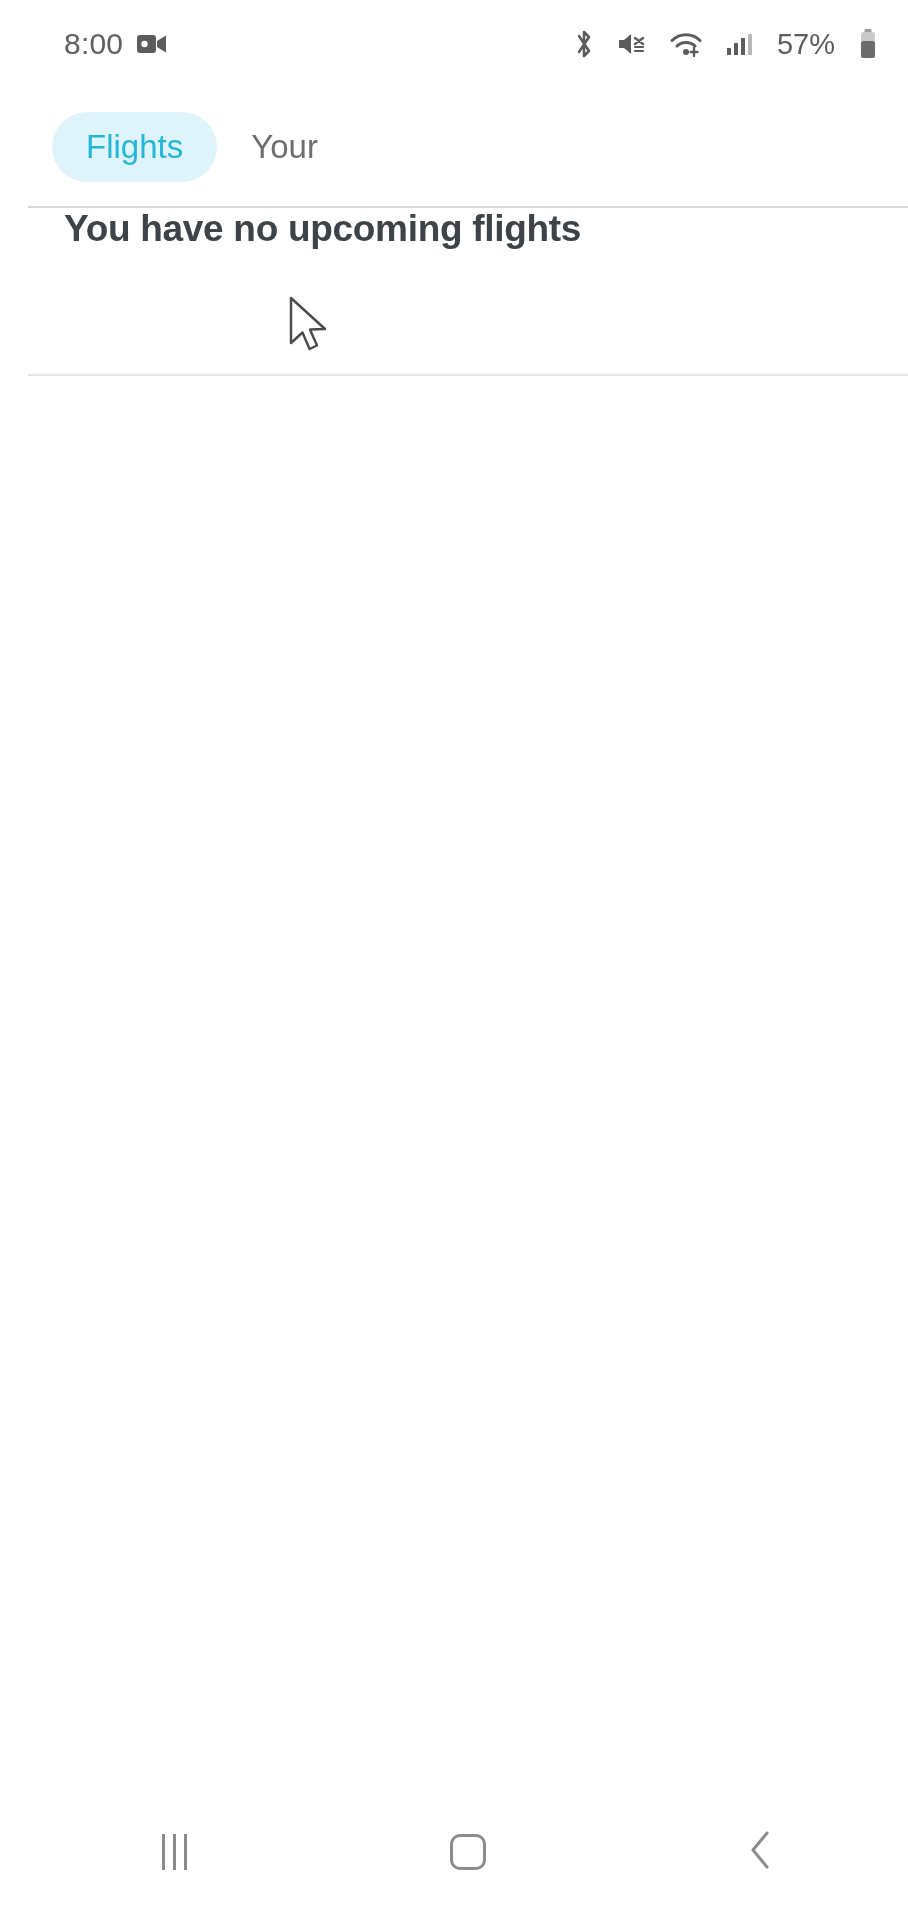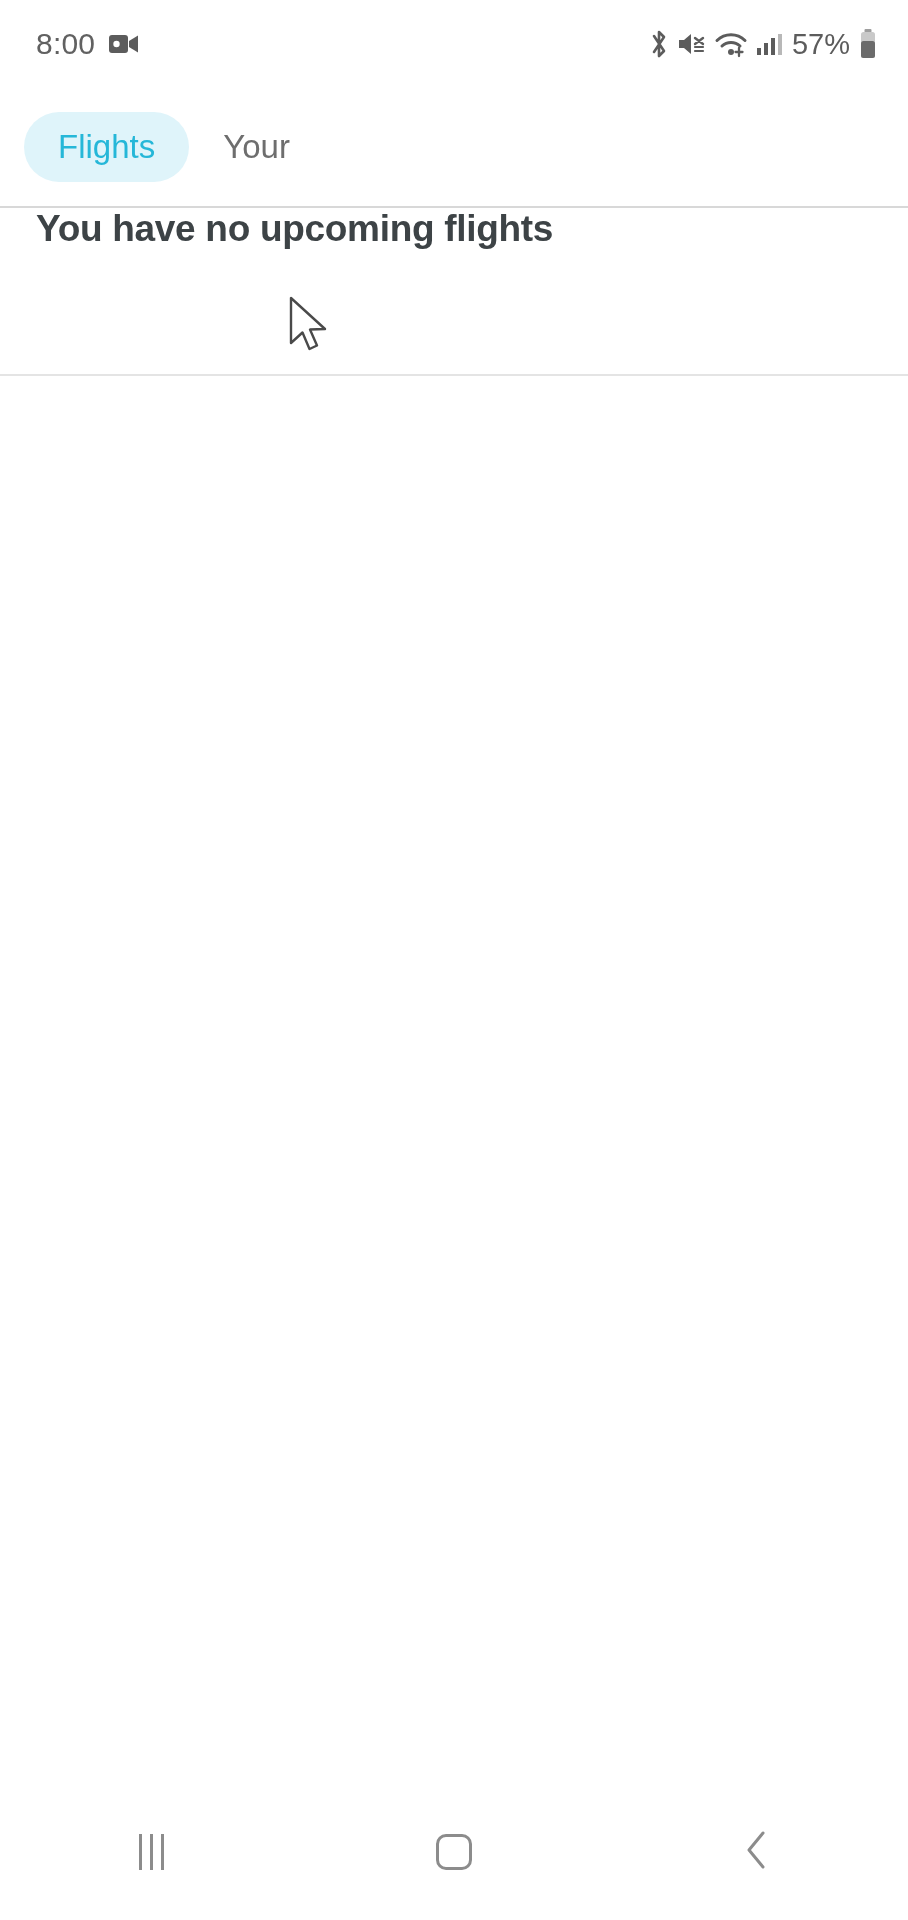--- a/index.html
+++ b/index.html
@@ -12,20 +12,21 @@
     overflow: hidden;
   }
 
   #app {
     position: relative;
     width: 908px;
     height: 1920px;
     background: #ffffff;
     display: flex;
     flex-direction: column;
+    padding-left: 28px;
   }
 
   
   .status-bar {
     height: 88px;
     flex: 0 0 88px;
     display: flex;
     align-items: center;
     justify-content: space-between;
     padding: 0 30px 0 36px;
@@ -38,21 +39,21 @@
   }
   .status-time {
     font-size: 30px;
     color: #616161;
     letter-spacing: 0.2px;
     font-family: "Liberation Sans", sans-serif;
   }
   .status-right {
     display: flex;
     align-items: center;
-    gap: 7px;
+    gap: 22px;
   }
   .status-battery-text {
     font-size: 29px;
     color: #5c5c5c;
     margin-left: 2px;
     margin-right: 1px;
   }
   .sb-icon { display: flex; align-items: center; }
 
   

